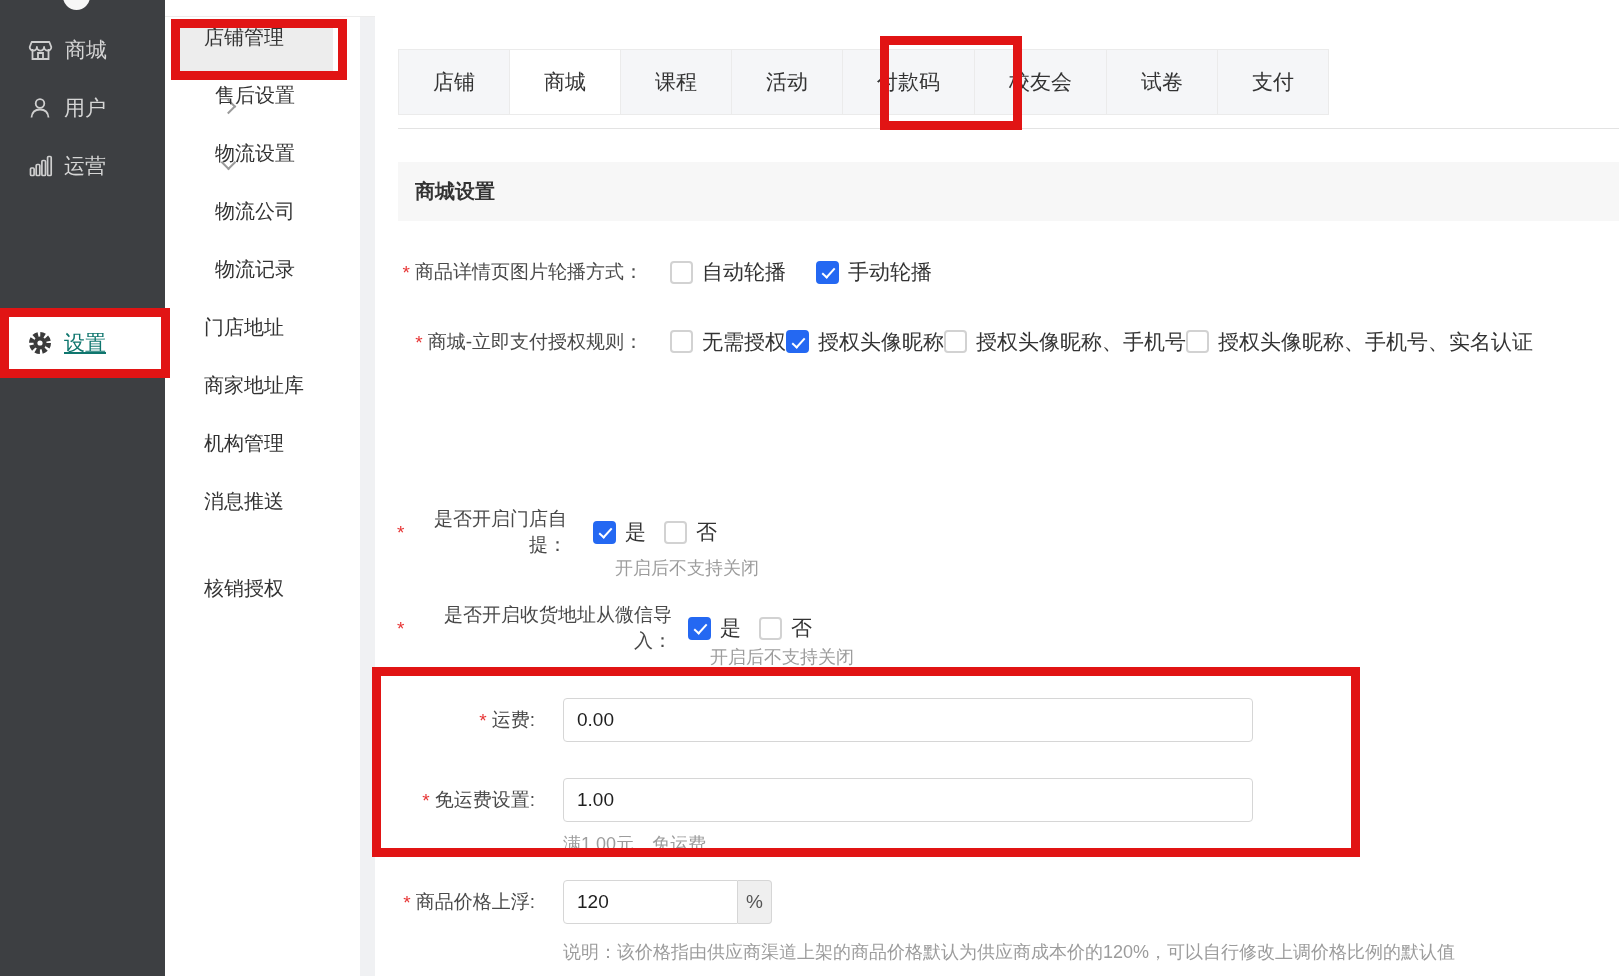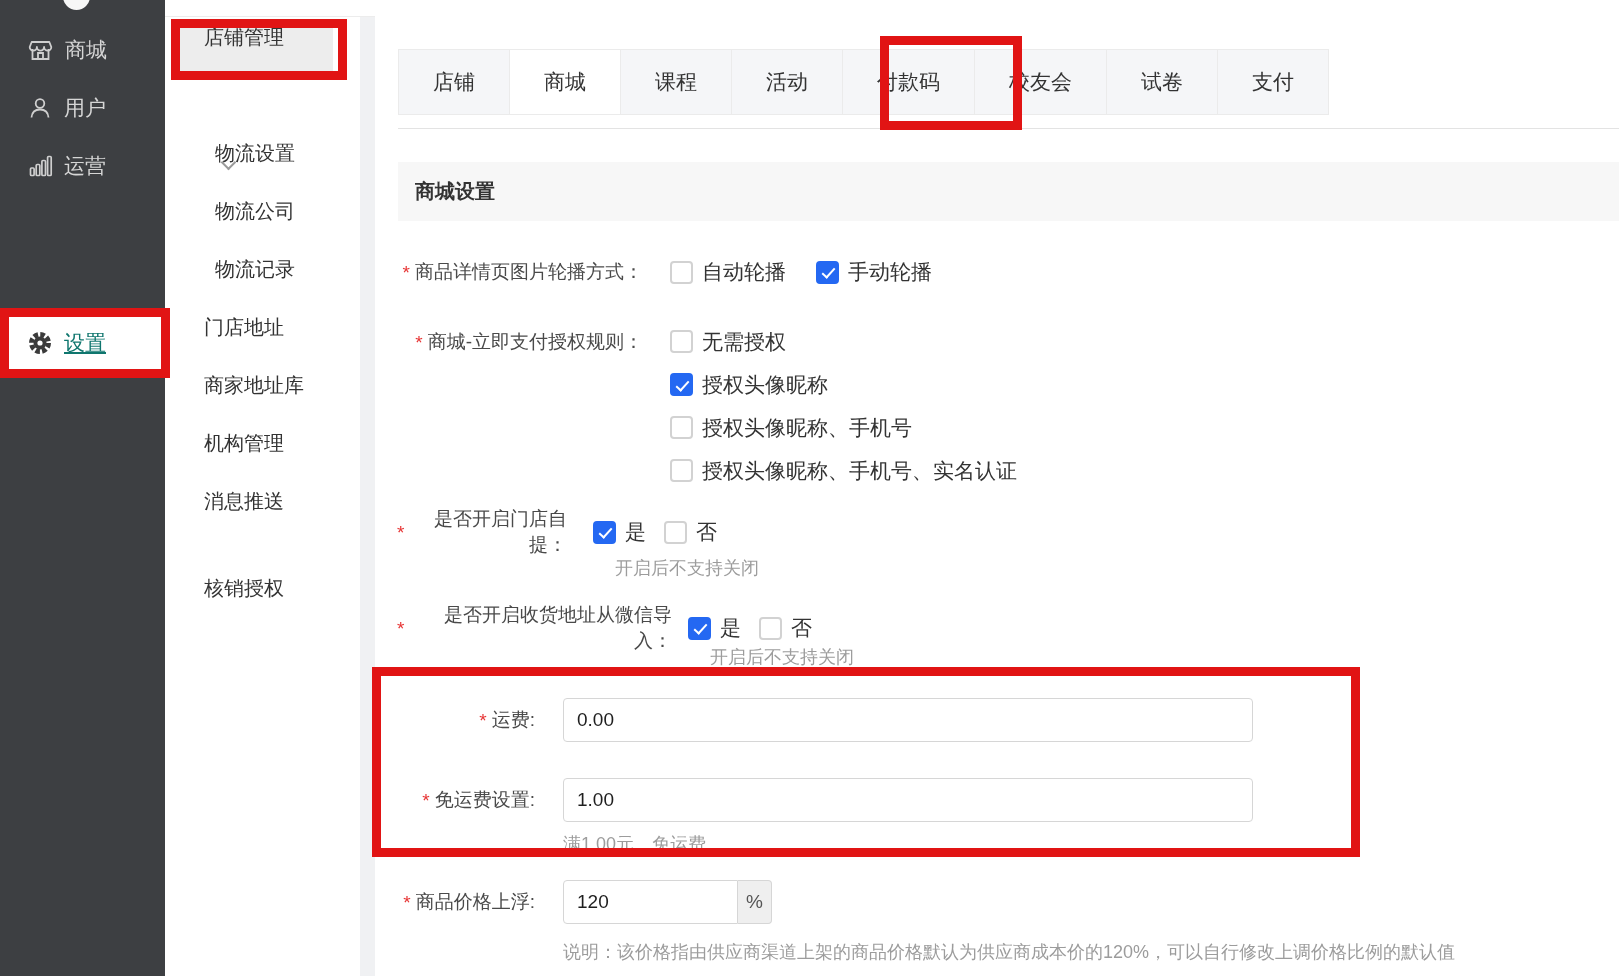--- a/index.html
+++ b/index.html
@@ -51,21 +51,21 @@
   .lbl{flex:none;text-align:right;font-size:19px;color:#4a4a4a;box-sizing:border-box;
     display:flex;align-items:center;justify-content:flex-end;height:100%;}
   .star{color:#e73535;margin-right:5px;font-size:19px;position:relative;top:1px;}
   .cb{width:23px;height:23px;border:2px solid #d2d2d2;border-radius:4px;background:#fff;
     flex:none;box-sizing:border-box;position:relative;cursor:pointer;}
   .cb.checked{background:#2468f2;border-color:#2468f2;}
   .cb.checked::after{content:'';position:absolute;left:7px;top:2.5px;width:5px;height:11px;
     border-right:2.5px solid #fff;border-bottom:2.5px solid #fff;transform:rotate(42deg);}
   .cb-label{font-size:21px;color:#333;margin-left:9px;white-space:nowrap;}
   .opt{display:flex;align-items:center;text-align:center;}
-  .stack{display:flex;flex-direction:column;}
+  .stack{display:flex;flex-direction:row;}
   .stack .opt{height:43px;}
   .hint{position:absolute;font-size:18px;color:#9c9c9c;white-space:nowrap;}
   .tinput{height:44px;border:1px solid #d6d6d6;border-radius:4px;font-size:19px;color:#1f1f1f;
     padding:0 13px;box-sizing:border-box;outline:none;font-family:inherit;background:#fff;}
   .addon{height:44px;width:34px;background:#efefef;border:1px solid #d6d6d6;border-left:none;
     border-radius:0 4px 4px 0;display:flex;align-items:center;justify-content:center;
     font-size:19px;color:#555;flex:none;box-sizing:border-box;}
   
   #row-carousel{left:22px;top:250px;height:44px;}
   #row-carousel .lbl{width:273px;padding-right:27px;}
@@ -136,20 +136,24 @@
       </svg>
     </span>
     <span>设置</span>
   </div>
 </div>
 
 <div class="submenu">
   <div class="menu-item selected" style="top:24px">
     <span>店铺管理</span>
   </div>
+  <div class="menu-item" style="top:82px">
+    <span class="chev right"></span>
+    <span>售后设置</span>
+  </div>
   <div class="menu-item" style="top:140px">
     <span class="chev down"></span>
     <span>物流设置</span>
   </div>
   <div class="menu-item sub" style="top:198px">
     <span>物流公司</span>
   </div>
   <div class="menu-item sub" style="top:256px">
     <span>物流记录</span>
   </div>

